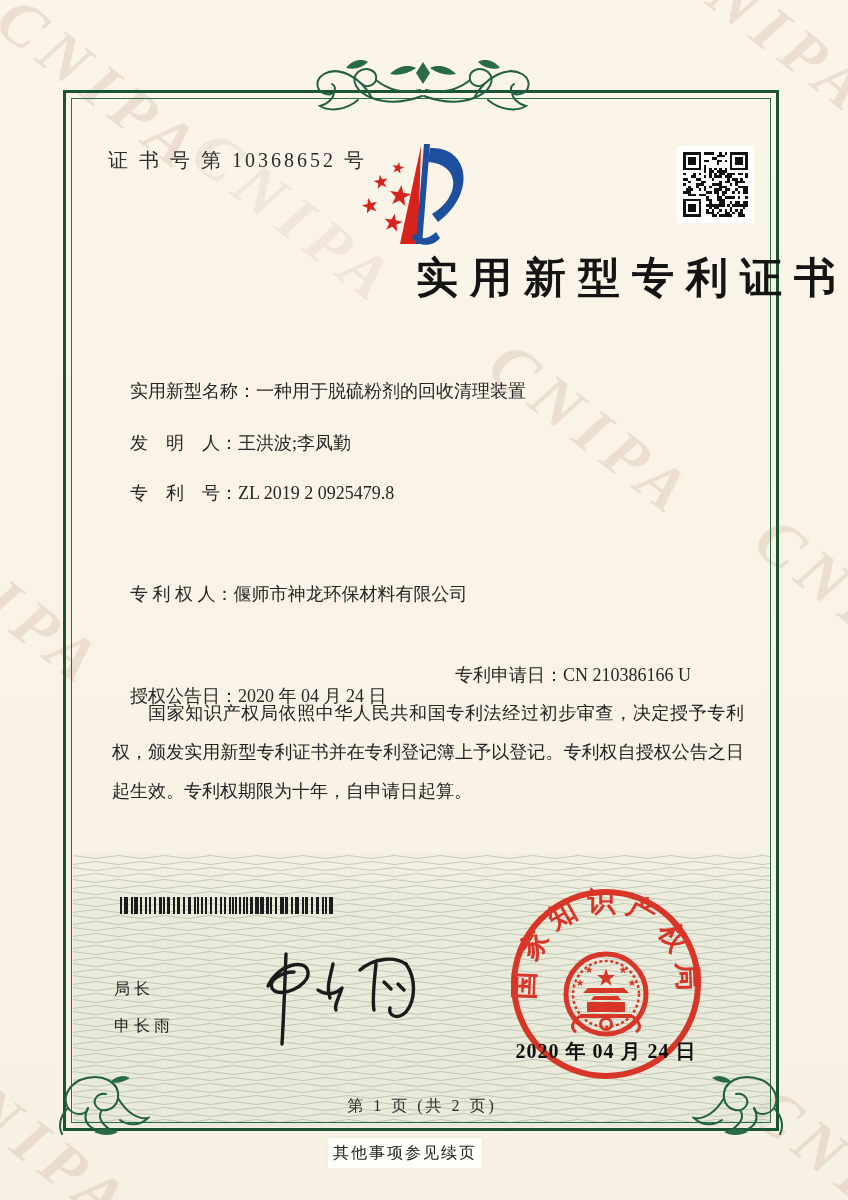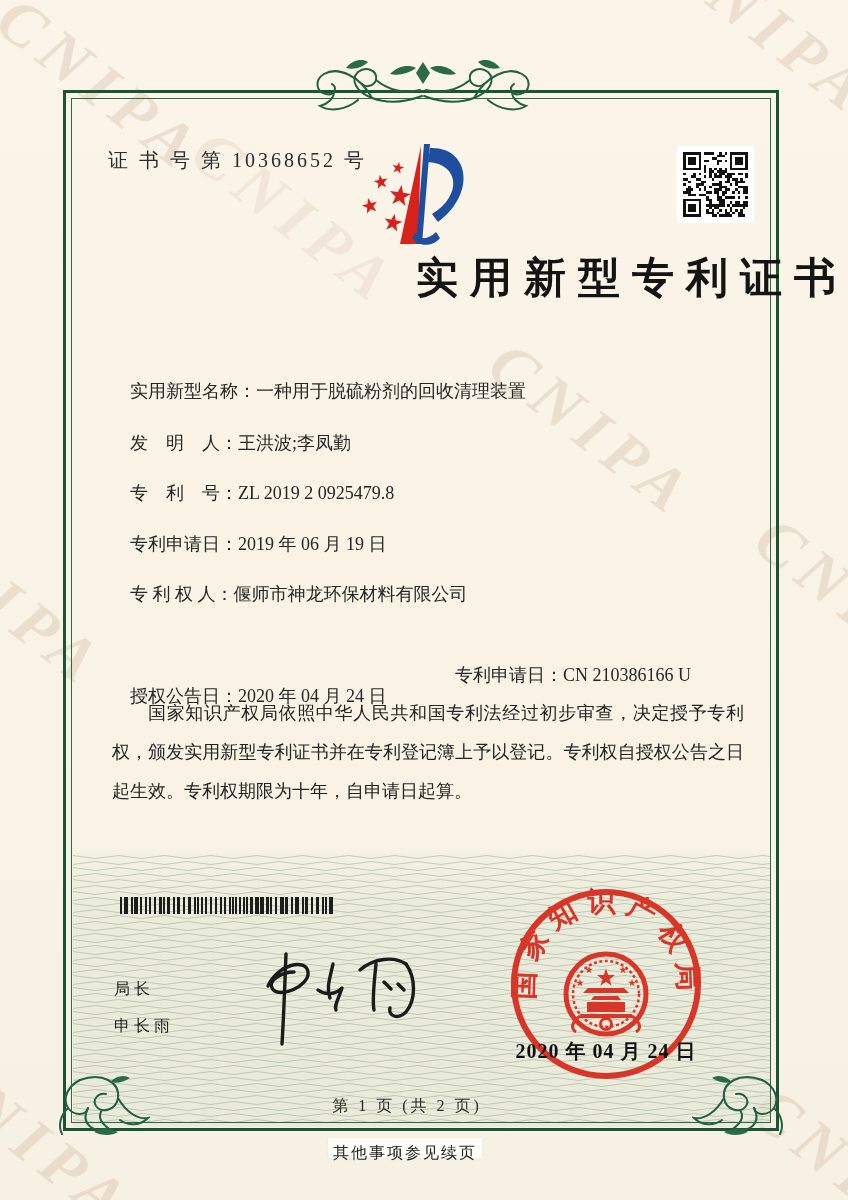--- a/index.html
+++ b/index.html
@@ -43,23 +43,23 @@
   .body-text p{margin:0;text-indent:2em;}
   
   #barcode{position:absolute;left:120px;top:897px;width:218px;height:17px;z-index:3;}
   .director{position:absolute;left:114px;top:970px;font-size:16px;line-height:37px;
     letter-spacing:4px;color:#1e1e1e;z-index:4;}
   .signature{position:absolute;left:248px;top:948px;width:205px;height:102px;z-index:4;}
   .signature path{stroke:#1b1b1b;stroke-width:3.4;fill:none;stroke-linecap:round;stroke-linejoin:round;}
   .seal{position:absolute;left:506px;top:884px;width:200px;height:200px;z-index:4;opacity:0.93;}
   .seal-date{position:absolute;left:496px;top:1038px;width:220px;text-align:center;
     font-size:20px;font-weight:600;letter-spacing:1px;color:#111;z-index:5;}
-  .page-info{position:absolute;left:0;top:1096px;width:814px;text-align:center;
+  .page-info{position:absolute;left:15px;top:1096px;width:814px;text-align:center;
     font-size:16px;letter-spacing:3px;color:#2c2c2c;z-index:3;}
-  .note{position:absolute;left:328px;top:1138px;width:154px;height:20px;line-height:30px;
+  .note{position:absolute;left:328px;top:1138px;width:154px;height:30px;line-height:30px;
     background:#fffef9;text-align:center;font-size:16px;letter-spacing:2px;color:#222;z-index:3;
     box-shadow:0 0 2px rgba(0,0,0,0.06);}
   
   .orn{position:absolute;z-index:3;}
   .orn path{stroke:#226041;stroke-width:2;fill:none;stroke-linecap:round;}
   .orn .fill{fill:#2a6b45;stroke:none;}
   .orn-top{left:310px;top:56px;width:226px;height:62px;}
   .orn-bl{left:50px;top:1072px;width:100px;height:70px;}
   .orn-br{left:692px;top:1072px;width:100px;height:70px;transform:scaleX(-1);}
 </style>
@@ -392,23 +392,20 @@
 
   <div class="frow" style="top:358px">
     <span class="flabel">实用新型名称：</span><span class="fvalue">一种用于脱硫粉剂的回收清理装置</span>
   </div>
   <div class="frow" style="top:410px">
     <span class="flabel">发　明　人：</span><span class="fvalue">王洪波;李凤勤</span>
   </div>
   <div class="frow" style="top:460px">
     <span class="flabel">专　利　号：</span><span class="fvalue">ZL 2019 2 0925479.8</span>
   </div>
-  <div class="frow" style="top:511px">
-    <span class="flabel">专利申请日：</span><span class="fvalue">2019 年 06 月 19 日</span>
-  </div>
   <div class="frow" style="top:561px">
     <span class="flabel">专 利 权 人：</span><span class="fvalue">偃师市神龙环保材料有限公司</span>
   </div>
   <div class="frow" style="top:663px">
     <span class="flabel">授权公告日：</span><span class="fvalue">2020 年 04 月 24 日</span>
     <span class="pair2"><span class="flabel">专利申请日：</span><span class="fvalue">CN 210386166 U</span></span>
   </div>
 
   <div class="body-text">
     <p>国家知识产权局依照中华人民共和国专利法经过初步审查，决定授予专利权，颁发实用新型专利证书并在专利登记簿上予以登记。专利权自授权公告之日起生效。专利权期限为十年，自申请日起算。</p>

